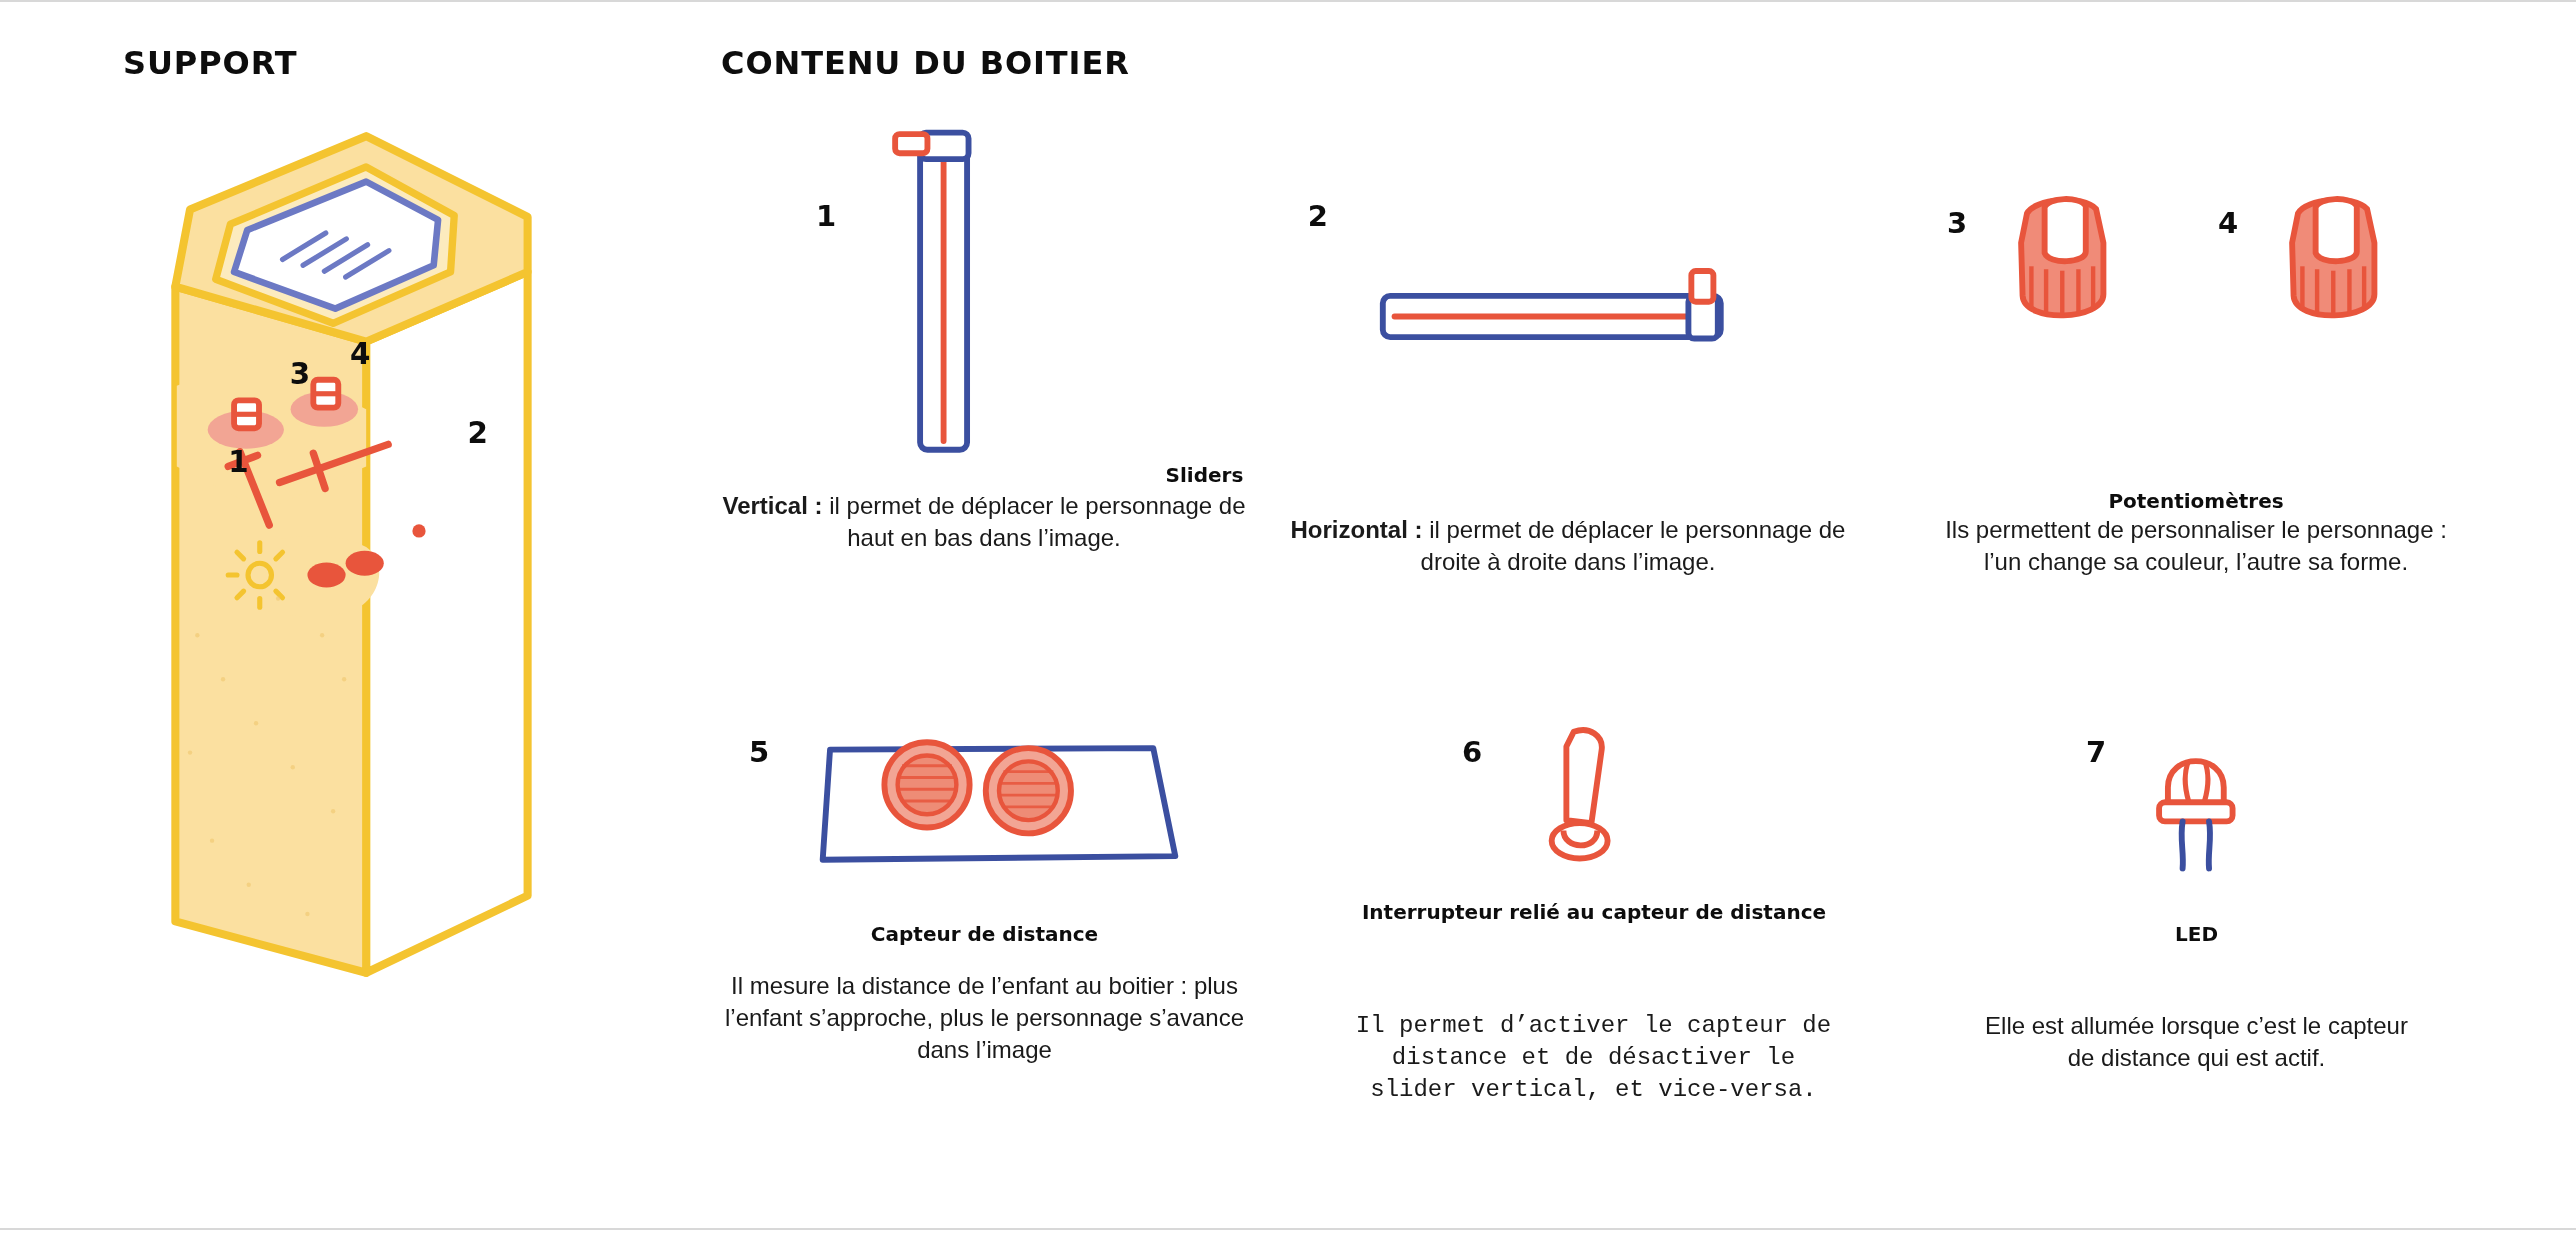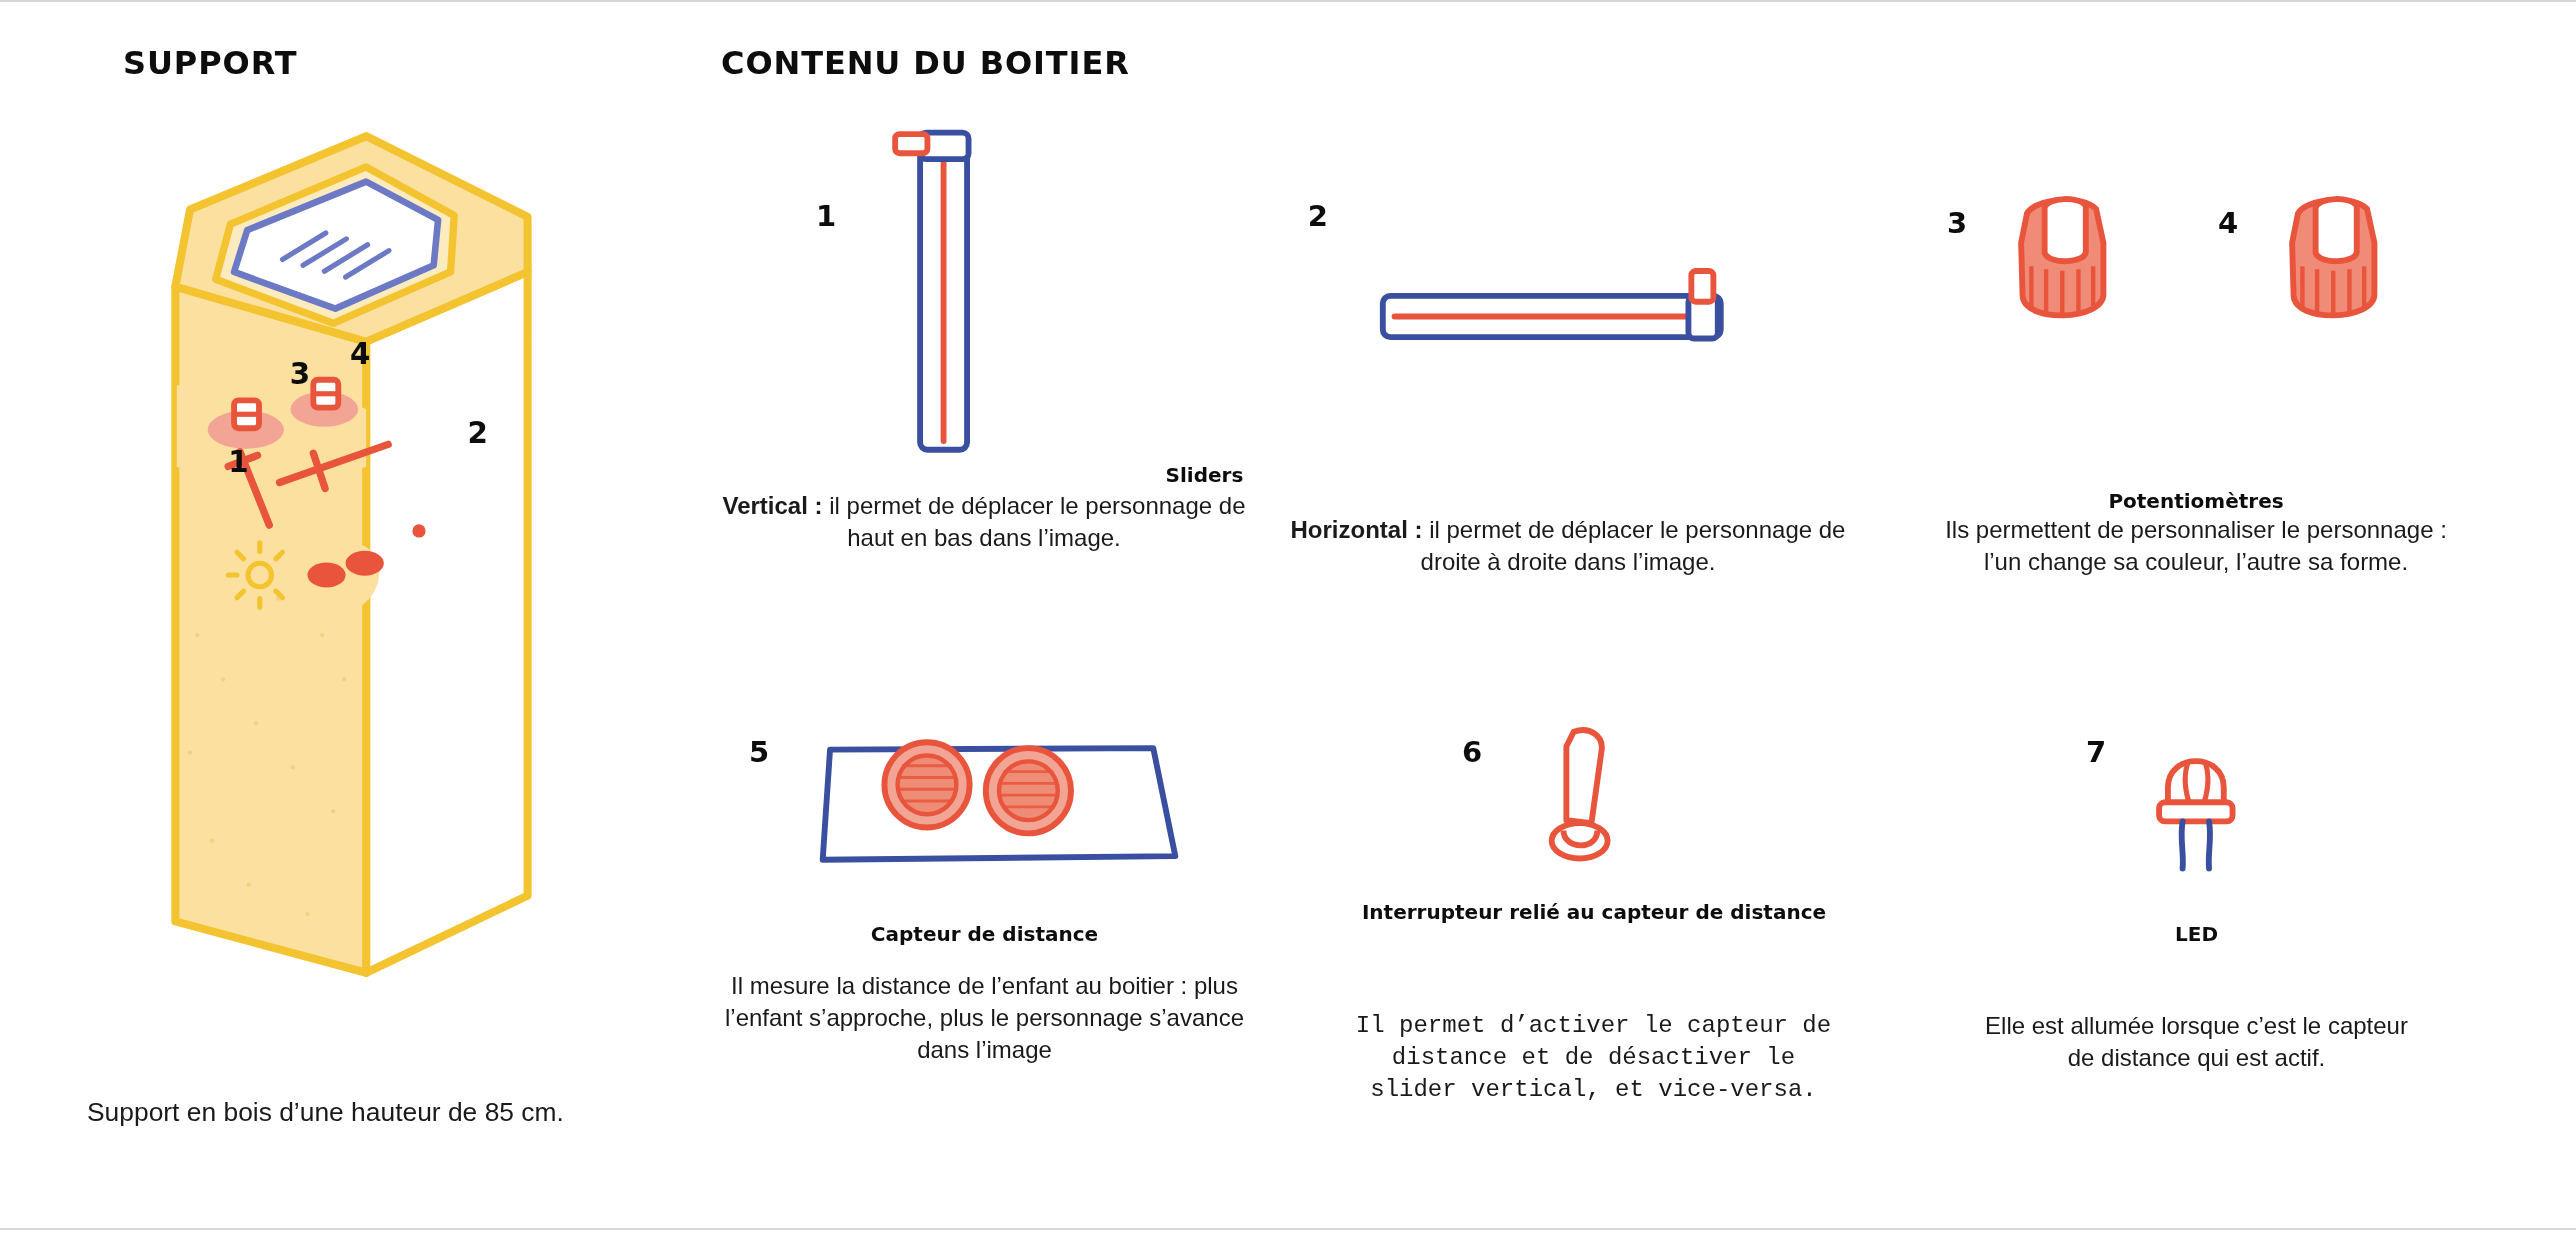--- a/index.html
+++ b/index.html
@@ -222,21 +222,20 @@
           <circle cx="240" cy="700" r="3"></circle>
       </g>
 
       <text x="112" y="478" font-family="DejaVu Sans, sans-serif" font-size="40" font-weight="bold" fill="#0d0d0d">1</text>
       <text x="438" y="438" font-family="DejaVu Sans, sans-serif" font-size="40" font-weight="bold" fill="#0d0d0d">2</text>
       <text x="196" y="358" font-family="DejaVu Sans, sans-serif" font-size="40" font-weight="bold" fill="#0d0d0d">3</text>
       <text x="278" y="330" font-family="DejaVu Sans, sans-serif" font-size="40" font-weight="bold" fill="#0d0d0d">4</text>
     </svg>
   </div>
 
-  <div id="support-caption">Support en bois d’une hauteur de 85 cm.</div>
 </div>
 
 <div id="contenu-title" class="section-title">CONTENU DU BOITIER</div>
 
 <div class="item" id="item-1">
   <div class="num" style="left:37px; top:81px;">1</div>
   <div class="art" style="left:110px; top:0;">
     <svg width="140" height="345" viewBox="0 0 190 470" xmlns="http://www.w3.org/2000/svg">
       <rect x="42" y="32" width="64" height="420" rx="10" fill="#ffffff" stroke="#3B4FA0" stroke-width="8"></rect>
       <line x1="74" y1="48" x2="74" y2="440" stroke="#E8553C" stroke-width="8" stroke-linecap="round"></line>

